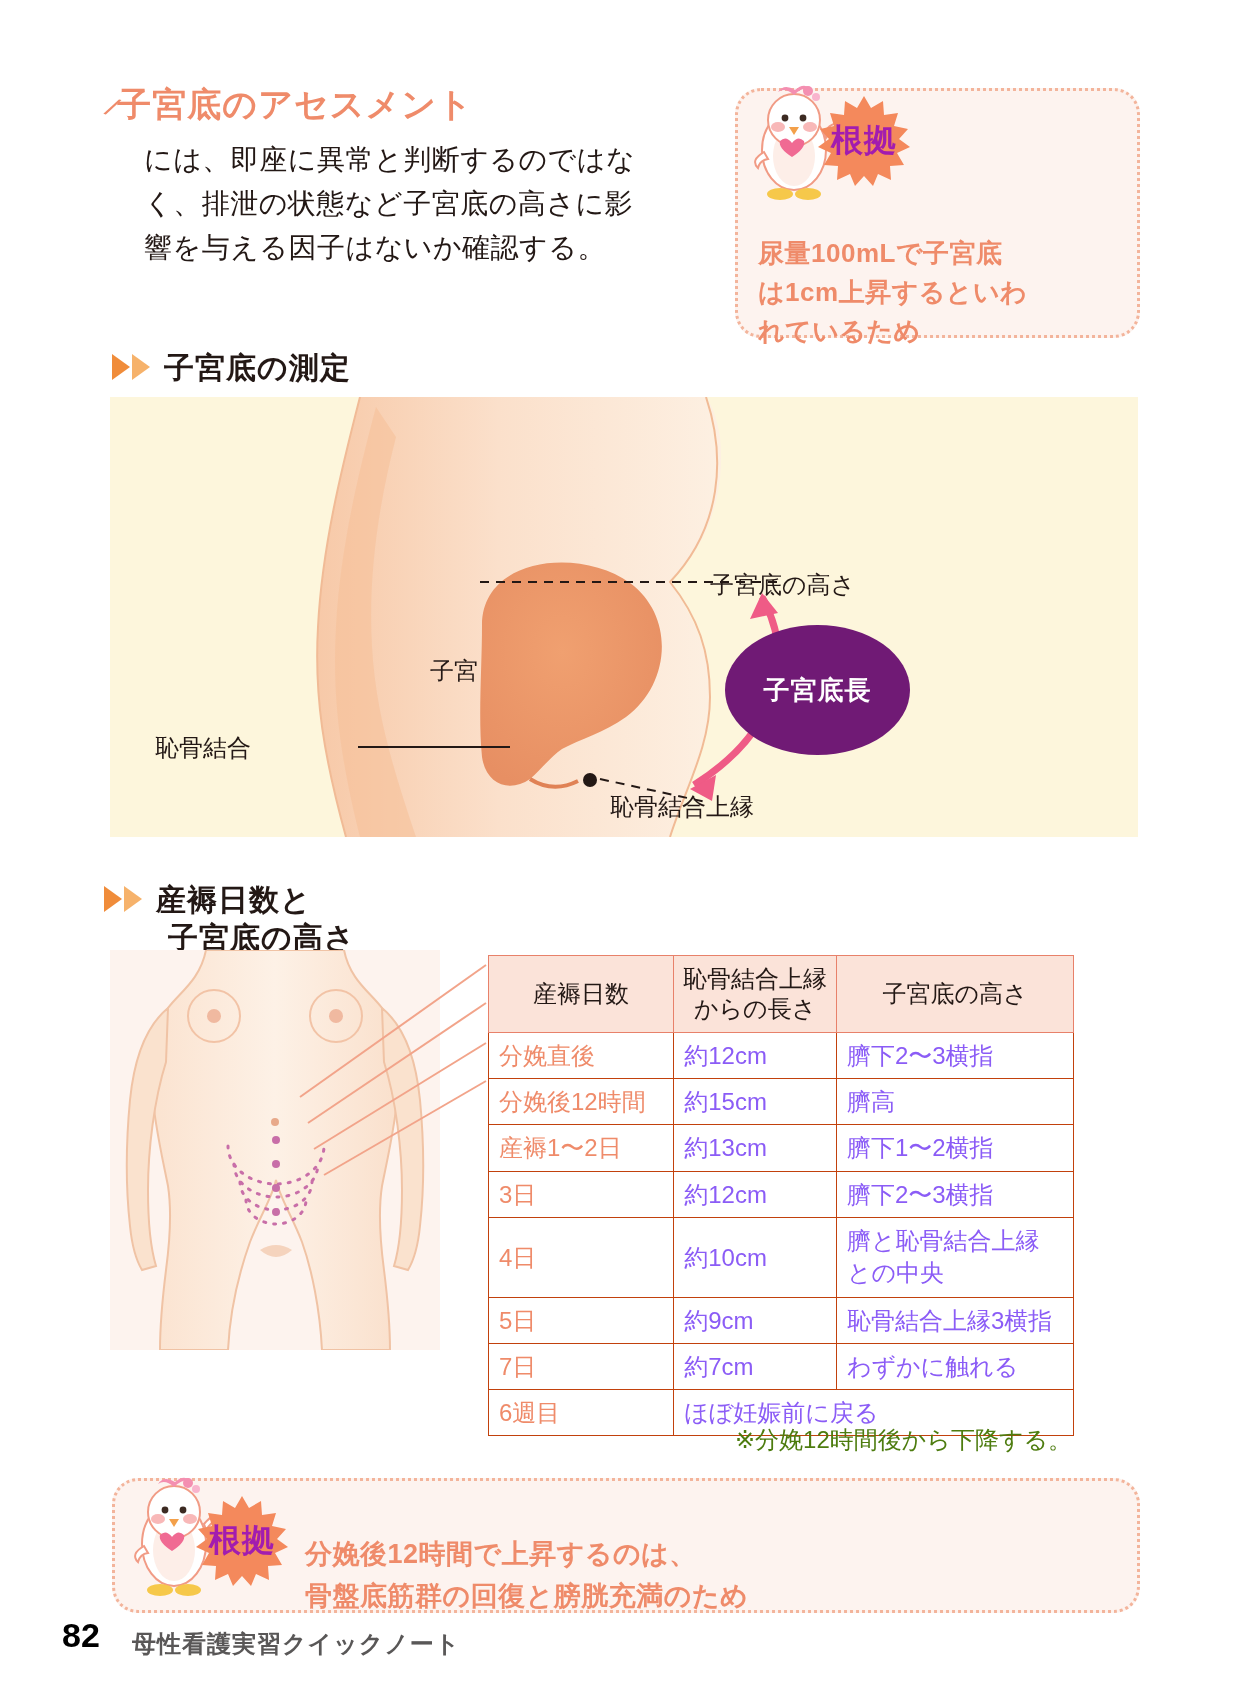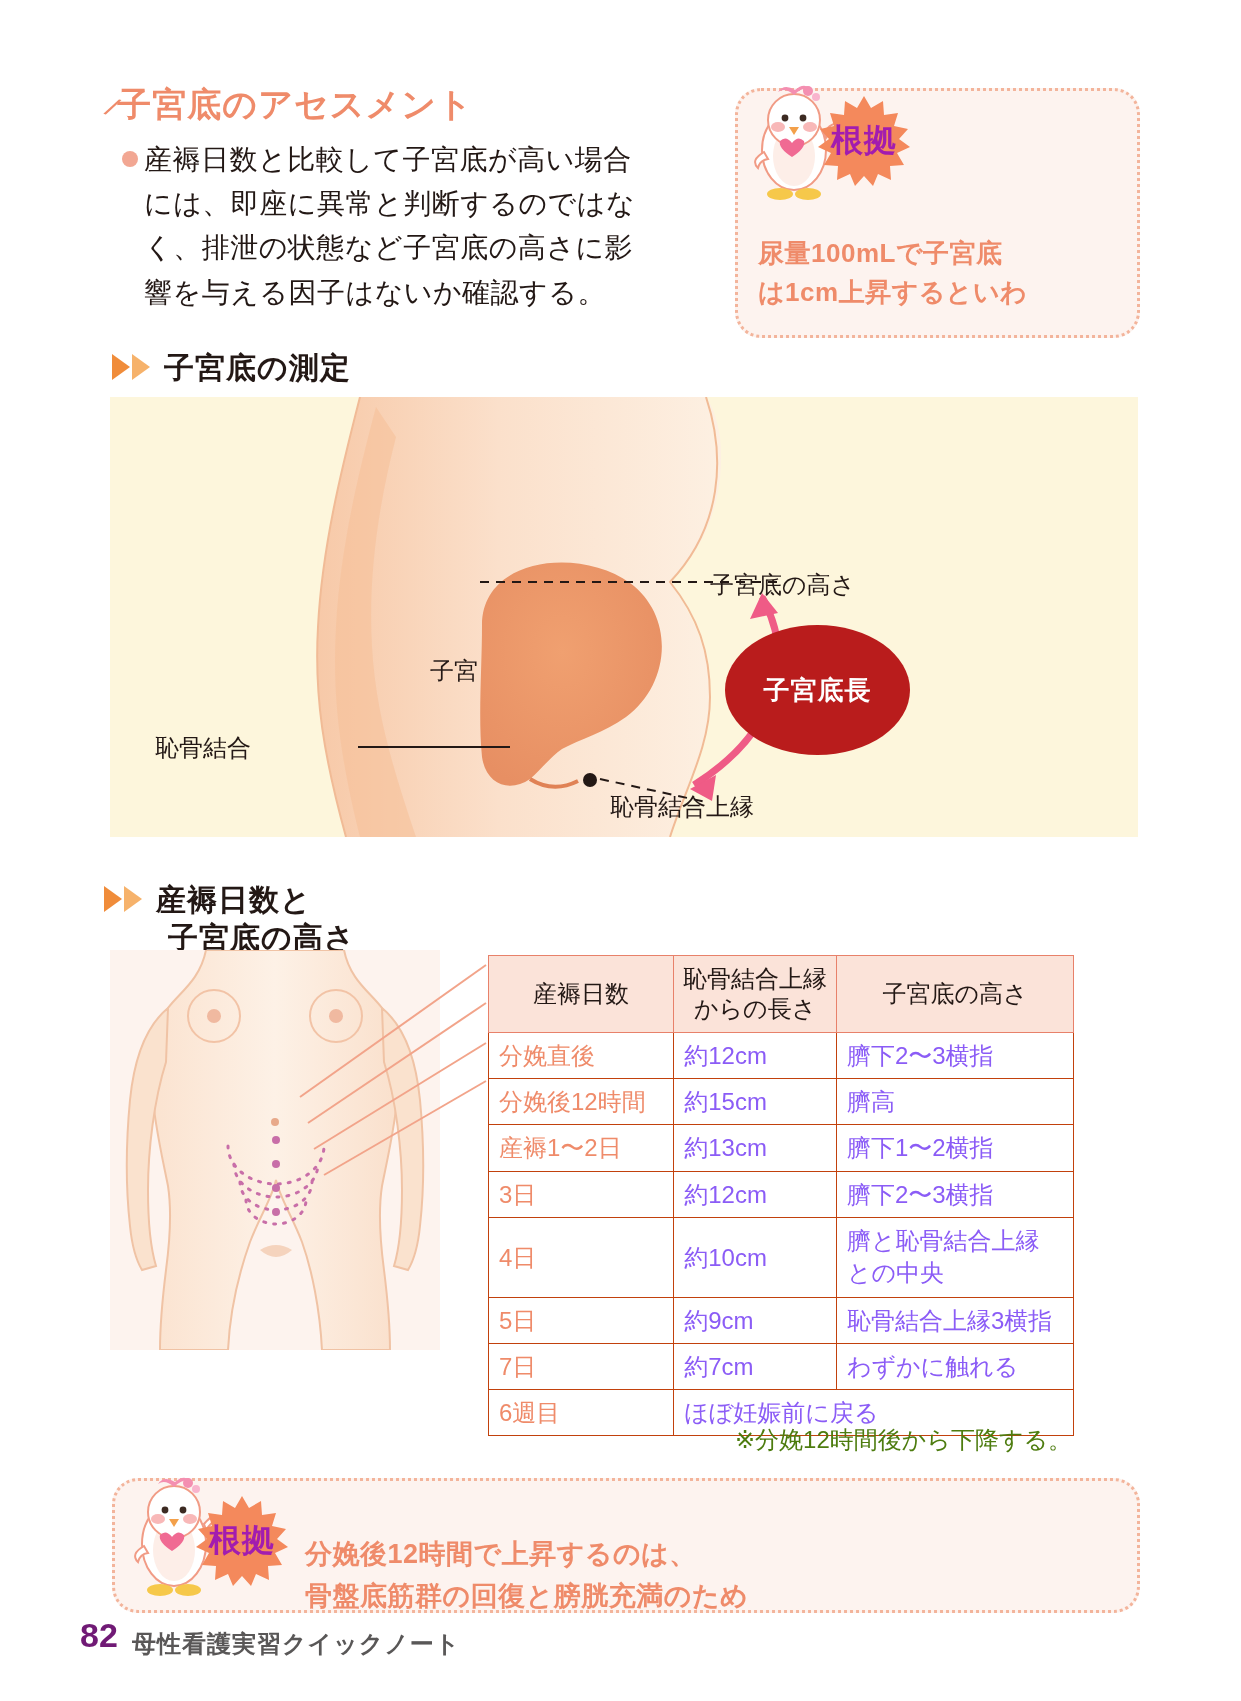--- a/index.html
+++ b/index.html
@@ -99,21 +99,21 @@
     overflow:hidden;
   }
   .lbl{
     position:absolute;
     font-size:24px;
     color:#231815;
     white-space:nowrap;
   }
   .oval-pink{
     position:absolute;
-    background:#b91c1c;
+    background:#701a75;
     border-radius:50%;
     display:flex;align-items:center;justify-content:center;
     color:#fff;font-size:26px;font-weight:bold;letter-spacing:1px;
   }
 
   
   .illus-front{
     position:absolute;
     left:110px;top:950px;width:330px;height:400px;
     background:#fdf3ee;
@@ -147,40 +147,39 @@
   td.c2,td.c3{color:#8b5cf6;}
   .note{
     position:absolute;
     left:735px;top:1424px;
     font-size:24px;color:#4d7c0f;
     white-space:nowrap;
   }
 
   
   .pg-num{
-    position:absolute;left:80px;top:1616px;
-    font-size:34px;font-weight:bold;color:#701a75;
+    position:absolute;left:62px;top:1616px;
+    font-size:34px;font-weight:bold;color:#000000;
   }
   .footer-title{
     position:absolute;left:132px;top:1628px;
     font-size:24px;font-weight:bold;color:#595757;
     letter-spacing:1px;
   }
 </style>
 </head>
 <body>
 
 <div class="page">
 
   <div class="h-section" style="left:110px;top:82px;">
     <span class="tick">⁄</span><span>子宮底のアセスメント</span>
   </div>
 
   <div class="para" style="left:122px;top:138px;width:560px;">
-    <div><span class="bullet-dot"></span><span>産褥日数と比較して子宮底が高い場合</span></div>
     <div style="padding-left:22px;">には、即座に異常と判断するのではな</div>
     <div style="padding-left:22px;">く、排泄の状態など子宮底の高さに影</div>
     <div style="padding-left:22px;">響を与える因子はないか確認する。</div>
   </div>
 
   <div class="callout" style="left:735px;top:88px;width:405px;height:250px;"></div>
 
   <svg style="position:absolute;left:742px;top:82px;" width="110" height="130" viewBox="0 0 110 130">
     <ellipse cx="52" cy="68" rx="32" ry="40" fill="#ffffff" stroke="#f19b85" stroke-width="2"></ellipse>
     <ellipse cx="52" cy="74" rx="21" ry="30" fill="#fdeee8"></ellipse>
@@ -203,20 +202,21 @@
   <div class="burst" style="left:818px;top:95px;">
     <svg width="92" height="92" viewBox="0 0 92 92">
       <polygon points="46,1 53,13 65,6 66,20 80,18 76,31 90,34 81,44 92,52 79,58 86,70 72,71 73,85 60,79 55,91 46,81 37,91 32,79 19,85 20,71 6,70 13,58 0,52 11,44 2,34 16,31 12,18 26,20 27,6 39,13" fill="#f4895c"></polygon>
     </svg>
     <span>根拠</span>
   </div>
 
   <div class="callout-text" style="left:758px;top:198px;width:380px;">
     <div>尿量100mLで子宮底</div>
     <div>は1cm上昇するといわ</div>
+    <div>れているため</div>
   </div>
 
   <div class="h-sub" style="left:110px;top:348px;">
     <span class="dbl-arrow">
       <svg width="48" height="30" viewBox="0 0 48 30">
         <polygon points="2,2 20,15 2,28" fill="#f08c3a"></polygon>
         <polygon points="22,2 40,15 22,28" fill="#f6b26b"></polygon>
       </svg>
     </span><span>子宮底の測定</span>
   </div>

